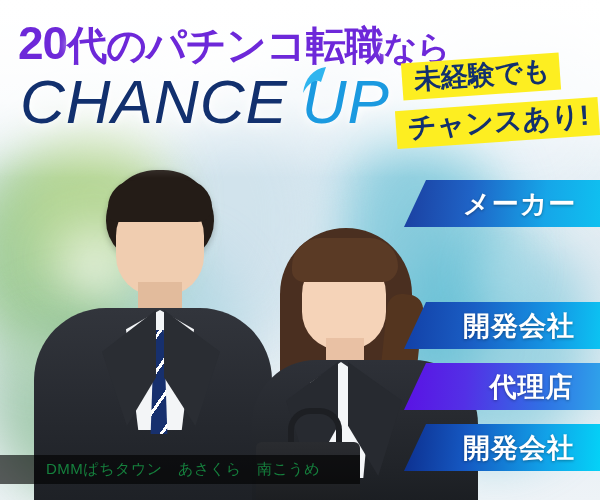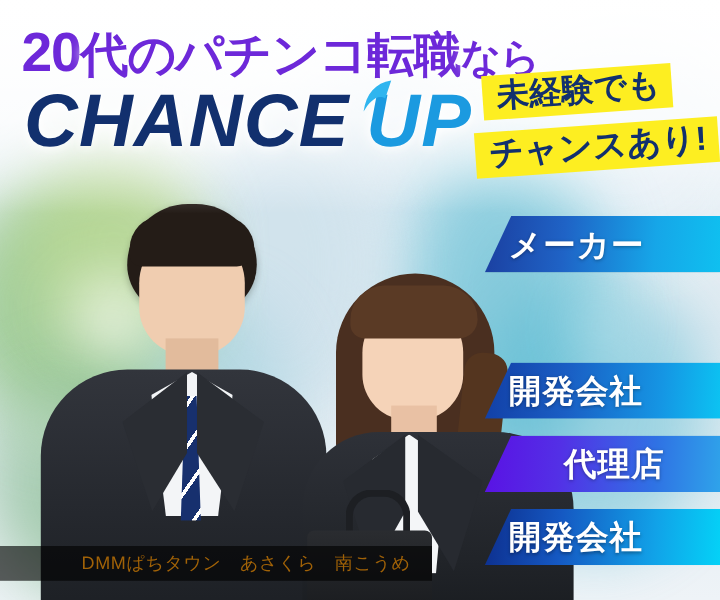--- a/index.html
+++ b/index.html
@@ -137,21 +137,21 @@
     position:absolute;left:18px;top:16px;
     font-size:40px;font-weight:700;color:#6d28d9;letter-spacing:-1px;
     text-shadow:0 0 7px rgba(255,255,255,.95),0 0 14px rgba(255,255,255,.85);
     white-space:nowrap;
   }
   .headline .num{font-size:46px;}
   .headline .sm{font-size:33px;}
 
   .chance{
     position:absolute;left:20px;top:66px;
-    font-size:62px;font-weight:700;font-style:italic;color:#12306e;
+    font-size:62px;font-weight:400;font-style:italic;color:#12306e;
     letter-spacing:1px;white-space:nowrap;
     text-shadow:0 0 9px rgba(255,255,255,.98),0 0 18px rgba(255,255,255,.9);
   }
   .chance .up{color:#1b9ae0;margin-left:14px;position:relative;}
   .swoosh{
     position:absolute;left:299px;top:66px;width:30px;height:30px;
     pointer-events:none;
   }
 
   
@@ -167,37 +167,37 @@
   
   .tags{position:absolute;left:404px;top:180px;width:196px;height:310px;}
   .tag{
     position:absolute;left:0;width:196px;height:47px;
     clip-path:polygon(22px 0,196px 0,196px 100%,0 100%);
     display:flex;align-items:center;
     box-shadow:0 2px 5px rgba(0,0,0,.20);
   }
   .tag span{
     color:#ffffff;font-weight:700;font-size:27px;letter-spacing:1px;
-    margin-left:20px;white-space:nowrap;
+    margin-left:59px;white-space:nowrap;
     text-shadow:0 1px 3px rgba(0,0,0,.35);
   }
   .t1{top:0;  background:linear-gradient(95deg,#1b3fa0 0%,#1f63c6 34%,#16a6e8 72%,#0fc0f0 100%);}
   .t2{top:61px;background:linear-gradient(95deg,#4b12d8 0%,#4a35e0 30%,#2f6ee2 70%,#2f9fe8 100%);}
   .t3{top:122px;background:linear-gradient(95deg,#123fa6 0%,#1a5ec4 35%,#1596e4 75%,#0cc3f2 100%);}
   .t4{top:183px;background:linear-gradient(95deg,#5a11e4 0%,#5330e6 32%,#2f72e4 72%,#2fa3ea 100%);justify-content:center;}
   .t5{top:244px;background:linear-gradient(95deg,#0d2f8e 0%,#1558c2 32%,#11a2e8 72%,#04d2f7 100%);}
 
   
   .caption{
     position:absolute;left:0;top:455px;width:360px;height:29px;
     background:rgba(0,0,0,.62);
     display:flex;align-items:center;
   }
   .caption span{
-    color:#a16207;font-size:15px;margin-left:68px;white-space:nowrap;letter-spacing:.5px;
+    color:#15803d;font-size:15px;margin-left:46px;white-space:nowrap;letter-spacing:.5px;
   }
 </style>
 </head>
 <body>
 
 <div class="banner">
 
   <div class="bg">
     <div class="bg-base"></div>
     <div class="blob b14"></div>

